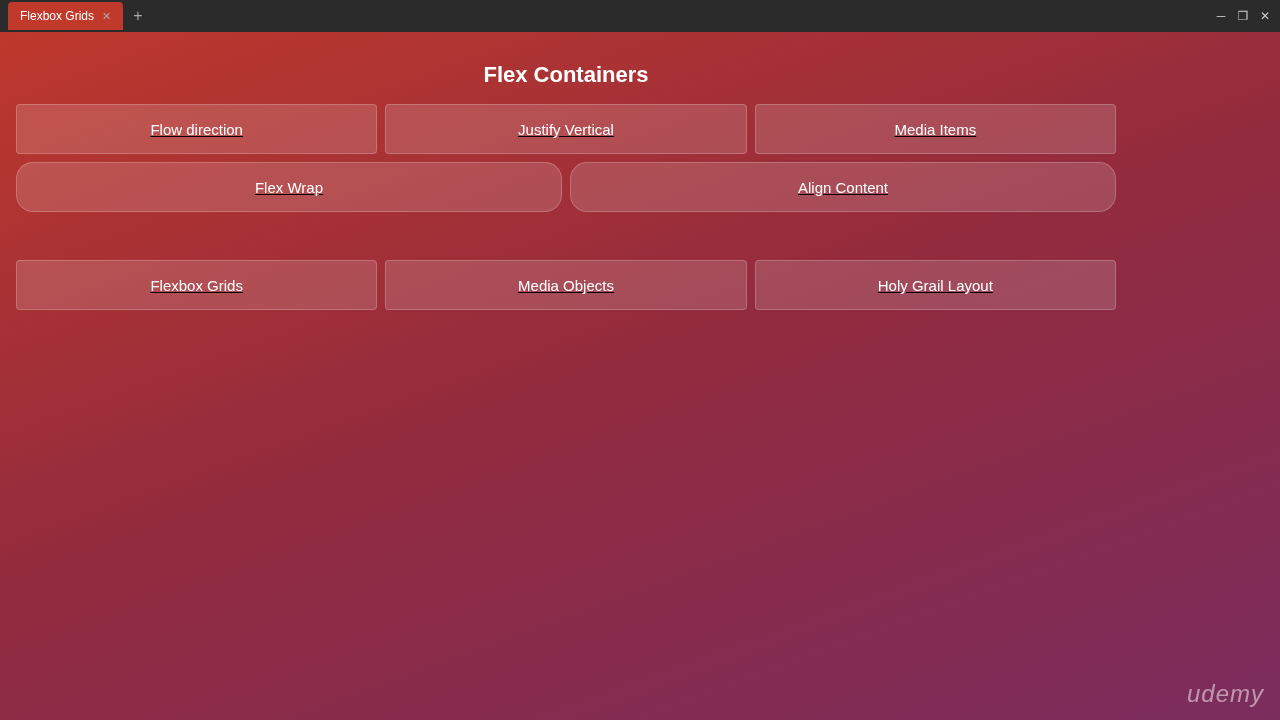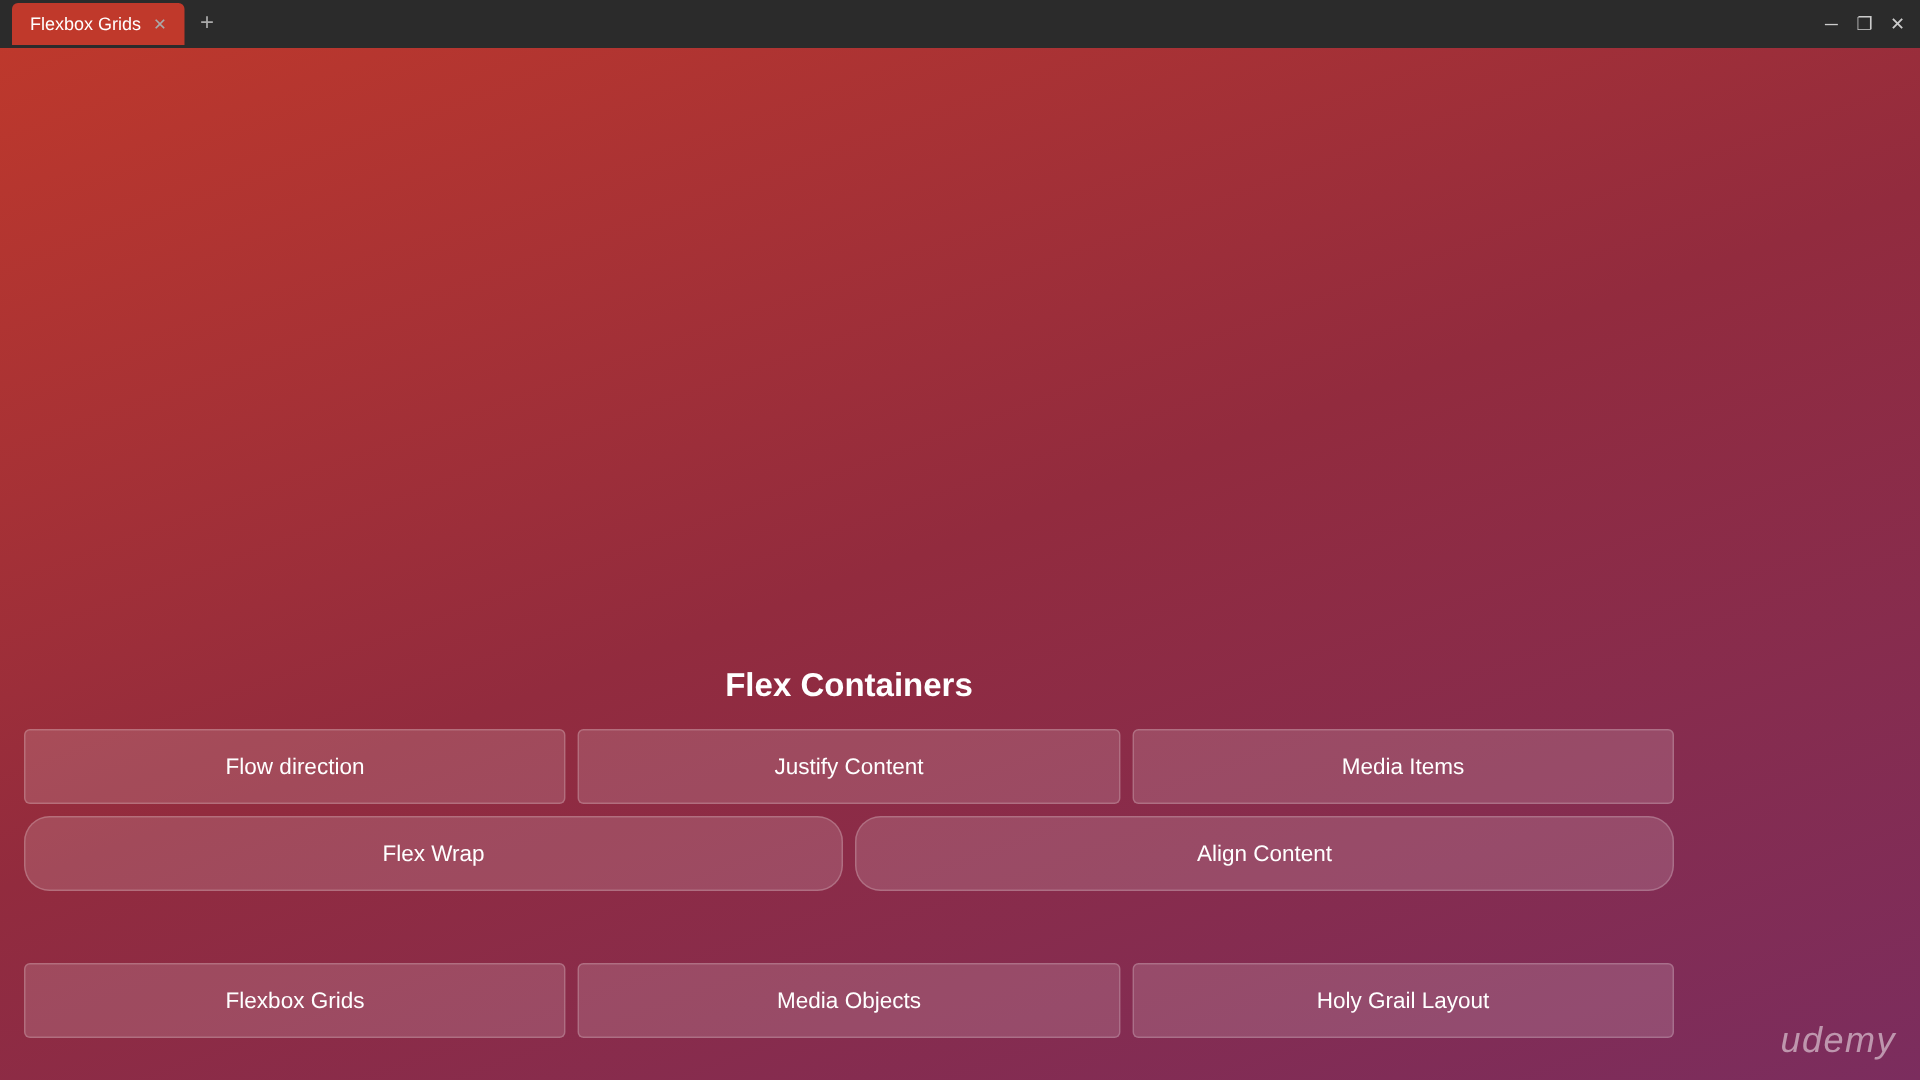--- a/index.html
+++ b/index.html
@@ -1,19 +1,18 @@
 <!DOCTYPE html>
 <html><head>
   <meta charset="utf-8">
   <style>
     * {
       margin: 0;
       padding: 0;
       box-sizing: border-box;
-      justify-content: flex-end;
     }
 
     body {
       width: 1280px;
       height: 720px;
       background: linear-gradient(160deg, #c0392b 0%, #922b3e 50%, #7b2d5e 100%);
       font-family: 'Segoe UI', Arial, sans-serif;
       overflow: hidden;
       position: relative;
     }
@@ -100,20 +99,21 @@
       text-align: center;
       margin-bottom: 16px;
       margin-top: 10px;
     }
 
     .button-grid {
       display: flex;
       flex-wrap: wrap;
       gap: 8px;
       margin-bottom: 8px;
+      text-decoration: underline;
     }
 
     .grid-button {
       flex: 1 1 calc(33.33% - 8px);
       min-width: 200px;
       height: 50px;
       background: rgba(255, 255, 255, 0.15);
       border: 1px solid rgba(255, 255, 255, 0.2);
       border-radius: 4px;
       color: white;
@@ -163,21 +163,21 @@
     <span class="win-btn">✕</span>
   </div>
 </div>
 
 <div class="content">
 
   <div>
     <div class="section-title">Flex Containers</div>
     <div class="button-grid">
       <button class="grid-button">Flow direction</button>
-      <button class="grid-button">Justify Content</button>
+      <button class="grid-button">Justify Vertical</button>
       <button class="grid-button">Media Items</button>
     </div>
     <div class="button-grid">
       <button class="grid-button two-col">Flex Wrap</button>
       <button class="grid-button two-col">Align Content</button>
     </div>
   </div>
 
   <div class="section-spacer"></div>
 

